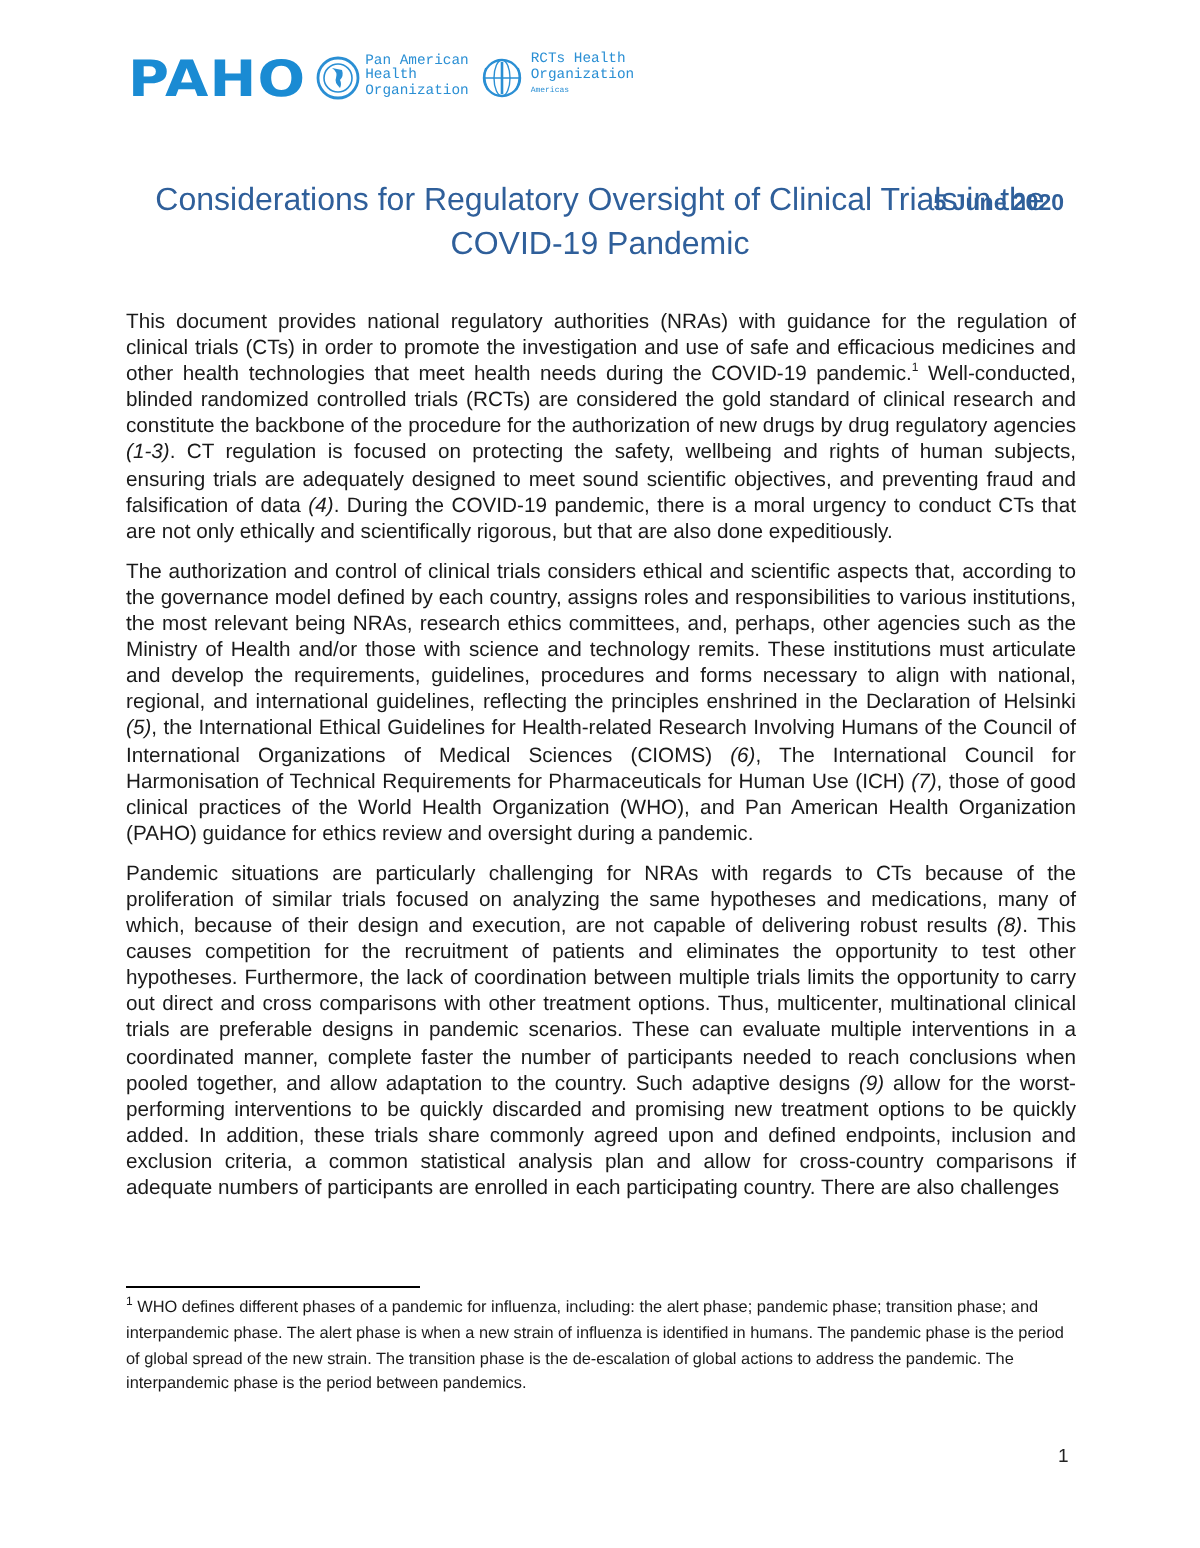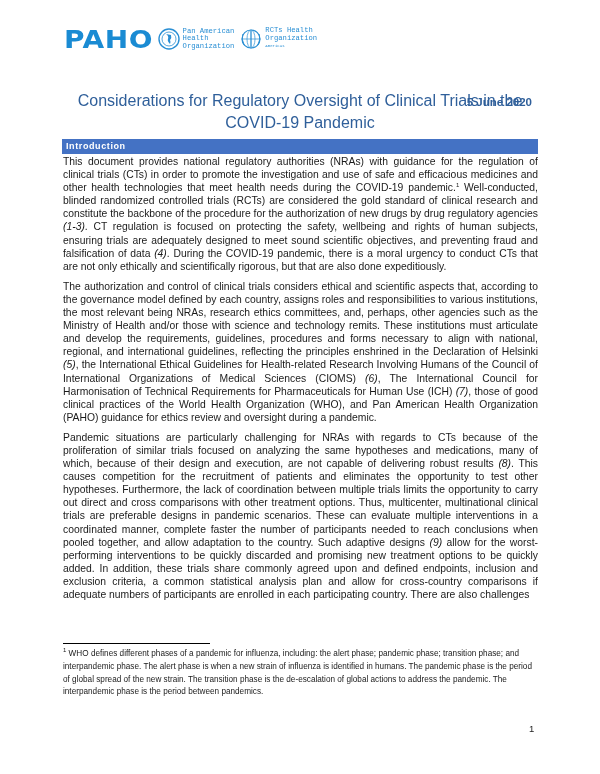--- a/index.html
+++ b/index.html
@@ -64,21 +64,20 @@
       <path d="M3 6 Q1 11 4 17 M19 6 Q21 11 18 17" fill="none" stroke="#2a8fd4" stroke-width="1"></path>
     </svg>
     <span class="org-text"><span>RCTs Health
 Organization</span><br><span class="tiny">Americas</span></span>
   </div>
 
   <div class="date">5 June 2020</div>
 
   <div class="title">Considerations for Regulatory Oversight of Clinical Trials in the COVID-19 Pandemic</div>
 
-  <div class="section-bar">Introduction</div>
 
   <div class="body-text" id="body-text">
       <p><span>This document provides national regulatory authorities (NRAs) with guidance for the regulation of clinical trials (CTs) in order to promote the investigation and use of safe and efficacious medicines and other health technologies that meet health needs during the COVID-19 pandemic.</span><sup>1</sup><span> Well-conducted, blinded randomized controlled trials (RCTs) are considered the gold standard of clinical research and constitute the backbone of the procedure for the authorization of new drugs by drug regulatory agencies </span><em>(1-3)</em><span>. CT regulation is focused on protecting the safety, wellbeing and rights of human subjects, ensuring trials are adequately designed to meet sound scientific objectives, and preventing fraud and falsification of data </span><em>(4)</em><span>. During the COVID-19 pandemic, there is a moral urgency to conduct CTs that are not only ethically and scientifically rigorous, but that are also done expeditiously.</span></p>
       <p><span>The authorization and control of clinical trials considers ethical and scientific aspects that, according to the governance model defined by each country, assigns roles and responsibilities to various institutions, the most relevant being NRAs, research ethics committees, and, perhaps, other agencies such as the Ministry of Health and/or those with science and technology remits. These institutions must articulate and develop the requirements, guidelines, procedures and forms necessary to align with national, regional, and international guidelines, reflecting the principles enshrined in the Declaration of Helsinki </span><em>(5)</em><span>, the International Ethical Guidelines for Health-related Research Involving Humans of the Council of International Organizations of Medical Sciences (CIOMS) </span><em>(6)</em><span>, The International Council for Harmonisation of Technical Requirements for Pharmaceuticals for Human Use (ICH) </span><em>(7)</em><span>, those of good clinical practices of the World Health Organization (WHO), and Pan American Health Organization (PAHO) guidance for ethics review and oversight during a pandemic.</span></p>
       <p><span>Pandemic situations are particularly challenging for NRAs with regards to CTs because of the proliferation of similar trials focused on analyzing the same hypotheses and medications, many of which, because of their design and execution, are not capable of delivering robust results </span><em>(8)</em><span>. This causes competition for the recruitment of patients and eliminates the opportunity to test other hypotheses. Furthermore, the lack of coordination between multiple trials limits the opportunity to carry out direct and cross comparisons with other treatment options. Thus, multicenter, multinational clinical trials are preferable designs in pandemic scenarios. These can evaluate multiple interventions in a coordinated manner, complete faster the number of participants needed to reach conclusions when pooled together, and allow adaptation to the country. Such adaptive designs </span><em>(9)</em><span> allow for the worst-performing interventions to be quickly discarded and promising new treatment options to be quickly added. In addition, these trials share commonly agreed upon and defined endpoints, inclusion and exclusion criteria, a common statistical analysis plan and allow for cross-country comparisons if adequate numbers of participants are enrolled in each participating country. There are also challenges</span></p>
     </div>
 
   <div class="fn-rule"></div>
   <div class="footnote">
     <sup>1</sup><span> WHO defines different phases of a pandemic for influenza, including: the alert phase; pandemic phase; transition phase; and interpandemic phase. The alert phase is when a new strain of influenza is identified in humans. The pandemic phase is the period of global spread of the new strain. The transition phase is the de-escalation of global actions to address the pandemic. The interpandemic phase is the period between pandemics.</span>

